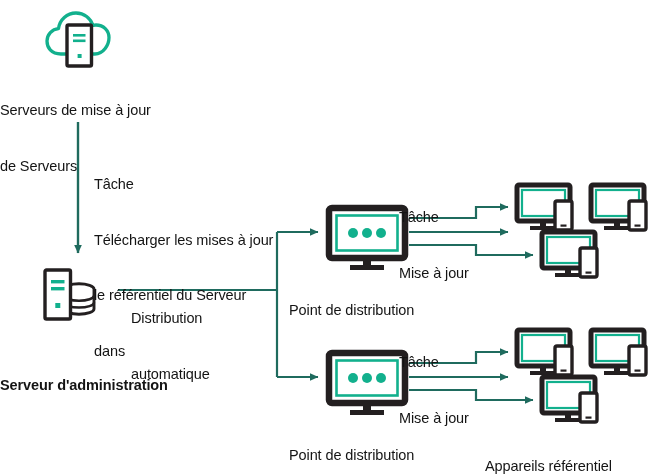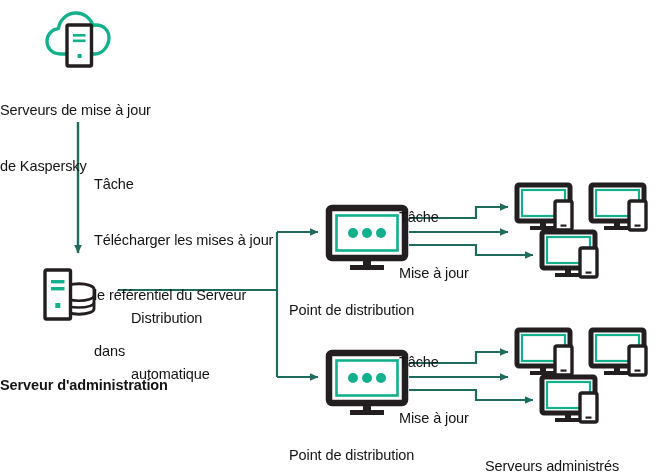--- a/index.html
+++ b/index.html
@@ -185,21 +185,21 @@
         <rect x="23" y="36" width="6" height="6" fill="#231f20"></rect>
         <rect x="13" y="41" width="26" height="4" fill="#231f20"></rect>
         <rect x="38" y="16" width="17" height="29" rx="2" fill="#ffffff" stroke="#231f20" stroke-width="3.4"></rect>
         <rect x="43.5" y="39.5" width="6" height="2.2" fill="#231f20"></rect>
       </g>
     </g>
   </svg>
 
   <div class="lbl" style="left:0px; top:64px; width:208px;">
     <div>Serveurs de mise à jour</div>
-    <div>de Kaspersky</div>
+    <div>de Serveurs</div>
   </div>
 
   <div class="lbl" style="left:94px; top:138px; width:192px;">
     <div class="tdark">Tâche</div>
     <div class="teal">Télécharger les mises à jour</div>
     <div class="teal">le référentiel du Serveur</div>
     <div class="teal">dans</div>
   </div>
 
   <div class="lbl" style="left:131px; top:272px; width:140px;">
@@ -223,17 +223,17 @@
     <div>Tâche</div>
     <div class="teal">Mise à jour</div>
   </div>
 
   <div class="lbl" style="left:399px; top:316px; width:118px;">
     <div>Tâche</div>
     <div class="teal">Mise à jour</div>
   </div>
 
   <div class="lbl" style="left:485px; top:420px; width:175px;">
-    <div>Serveurs administrés</div>
+    <div>Appareils référentiel</div>
     
   </div>
 
 </div>
 
 </body></html>

